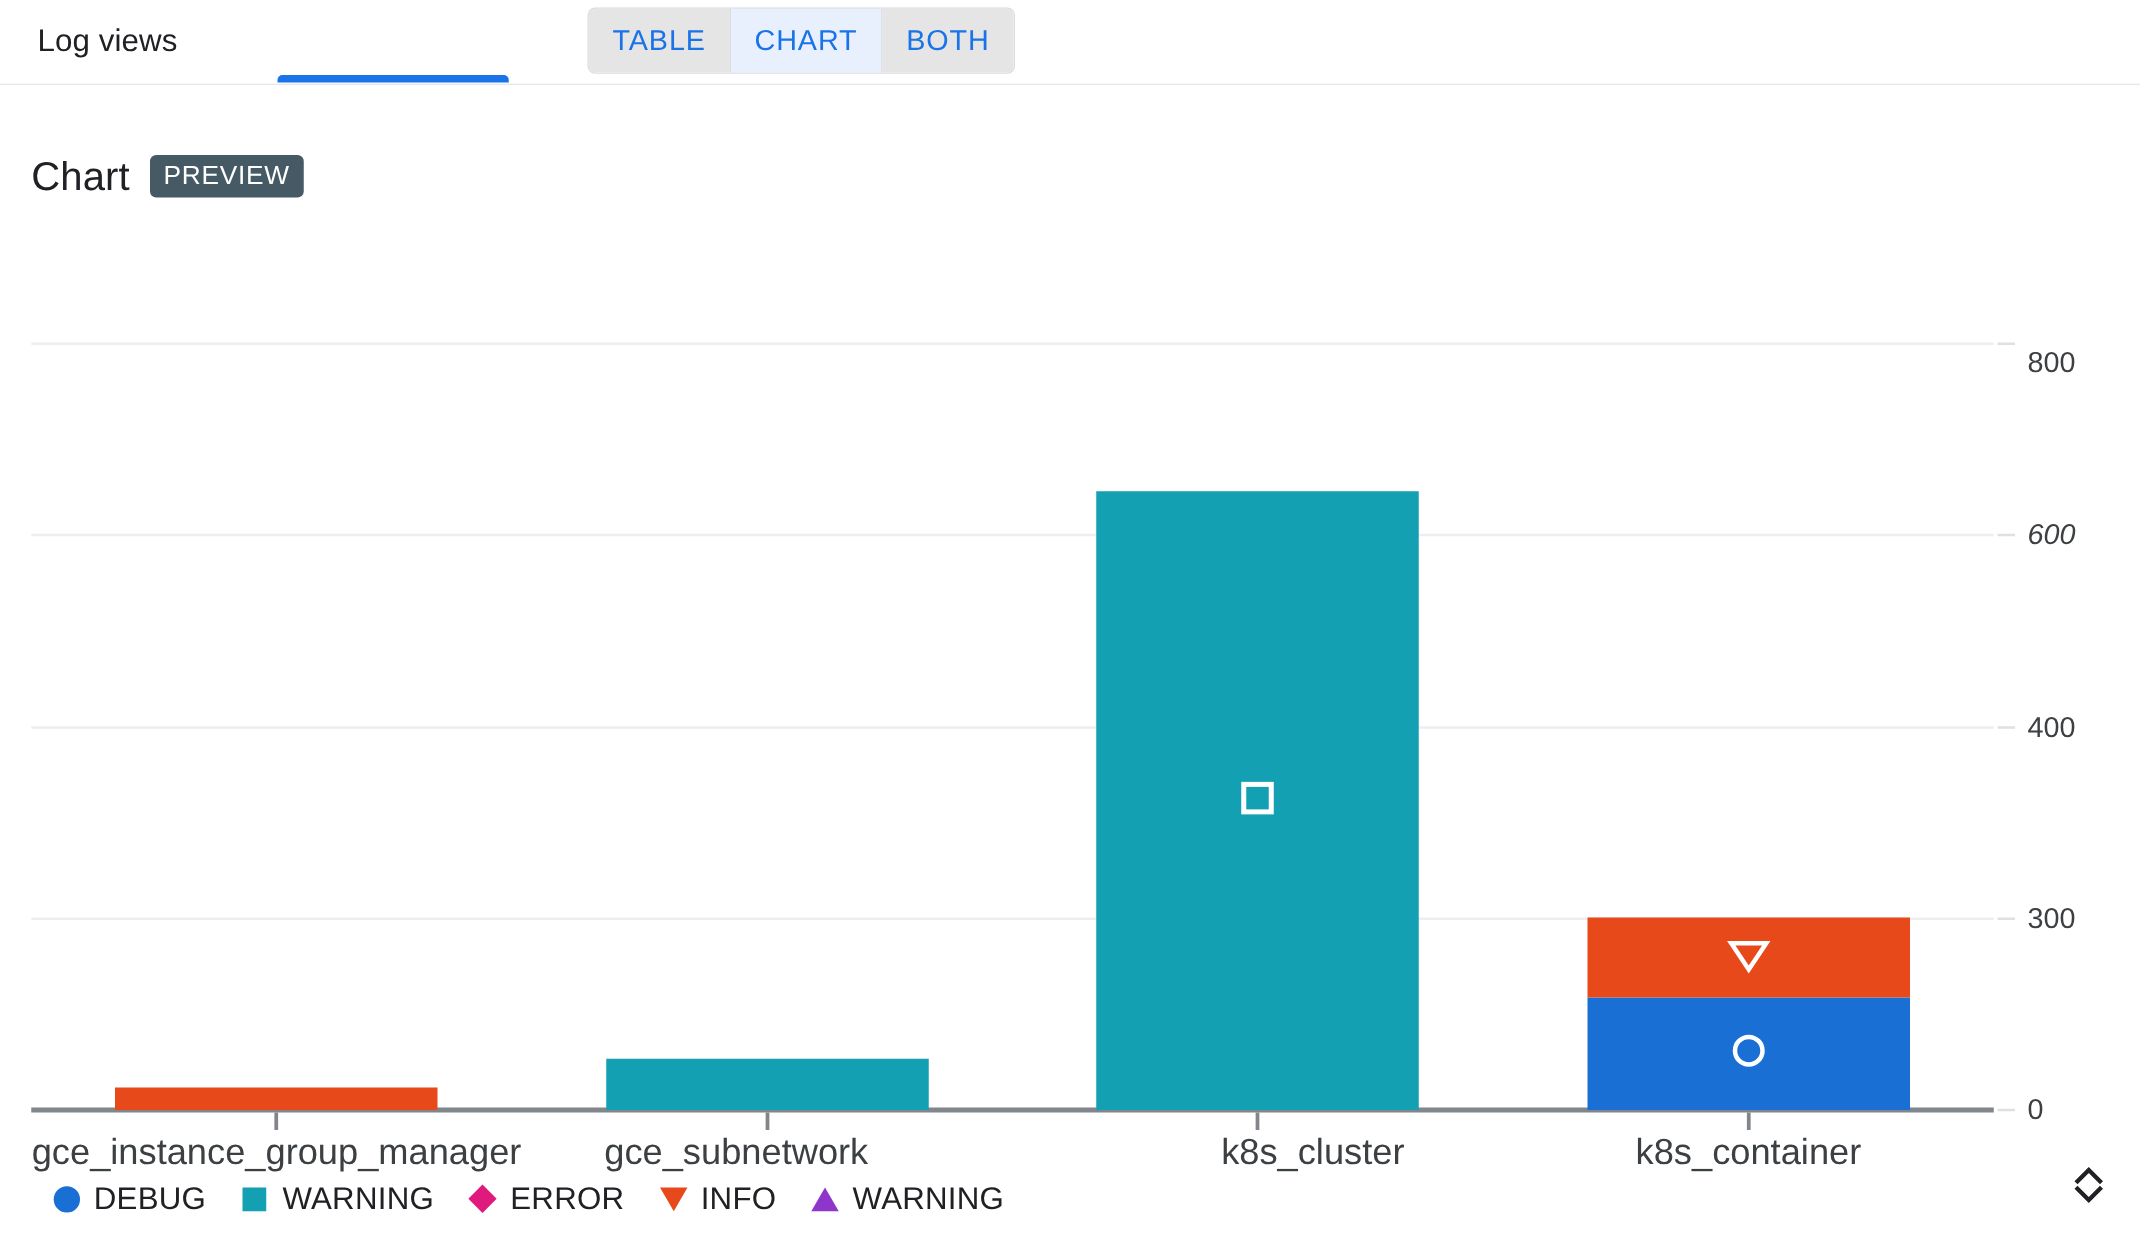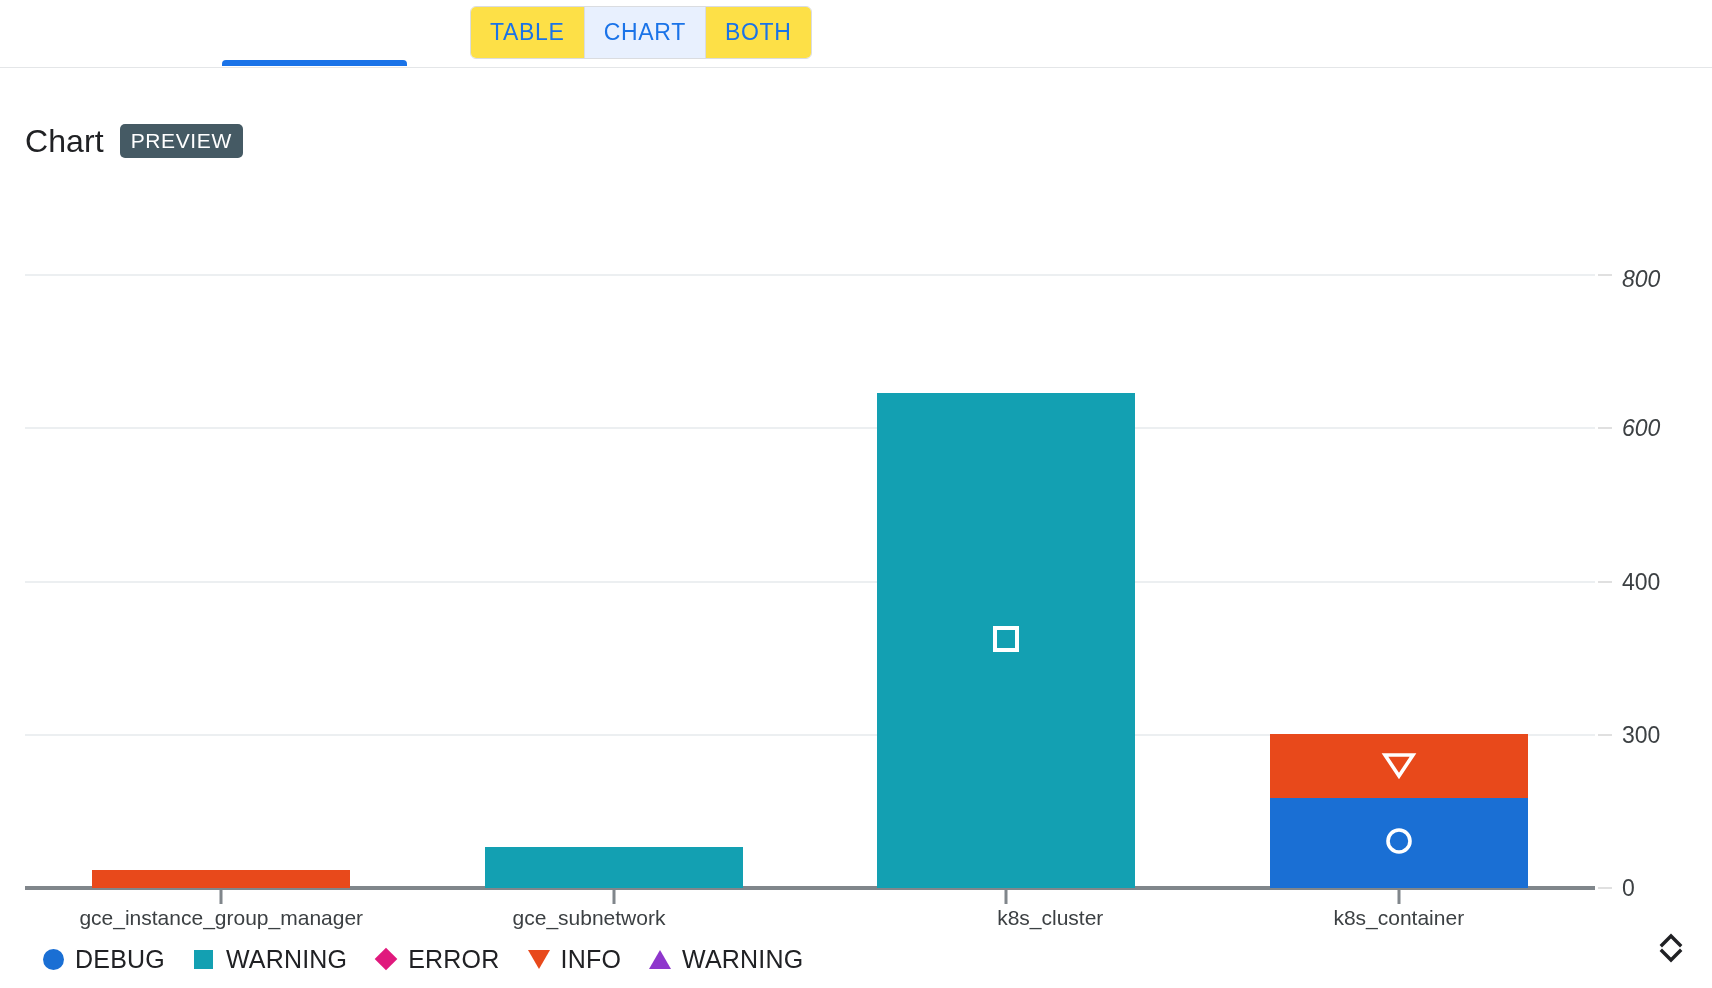--- a/index.html
+++ b/index.html
@@ -72,21 +72,21 @@
     background: #ffffff;
   }
   .toggle-btn {
     display: flex;
     align-items: center;
     justify-content: center;
     padding: 0 19px;
     font-size: 23px;
     letter-spacing: 0.7px;
     color: #1a73e8;
-    background: #fde047;
+    background: #e5e5e5;
     border: none;
     border-right: 1px solid #dadce0;
     font-family: "Liberation Sans", sans-serif;
     cursor: pointer;
     white-space: nowrap;
   }
   .toggle-btn:last-child { border-right: none; }
   .toggle-btn.selected { background: #e8f0fe; }
 
   
@@ -158,21 +158,21 @@
     position: absolute;
     top: 890px;
     width: 3px;
     height: 14px;
     background: #80868b;
     transform: translateX(-50%);
   }
   .xtick-label {
     position: absolute;
     top: 906px;
-    font-size: 21px;
+    font-size: 29px;
     color: #3c4043;
     transform: translateX(-50%);
     white-space: nowrap;
     text-align: right;
   }
 
   .bar {
     position: absolute;
     pointer-events: auto;
     cursor: pointer;
@@ -247,20 +247,23 @@
     display: flex;
     align-items: center;
     justify-content: center;
     cursor: pointer;
   }
 </style>
 </head>
 <body>
 
 <div id="tabstrip">
+  <div class="tab" id="tab-log-views">
+    <span>Log views</span>
+  </div>
   <div id="tab-results-underline"></div>
 
   <div id="view-toggle">
     <button class="toggle-btn">TABLE</button>
     <button class="toggle-btn selected">CHART</button>
     <button class="toggle-btn">BOTH</button>
   </div>
 </div>
 
 <div id="chart-header">
@@ -278,21 +281,21 @@
   <div id="yticks">
       <div class="tick-stub" style="top: 887px;"></div>
       <div class="ytick-label" style="top: 888px;">0</div>
       <div class="tick-stub" style="top: 733.8px;"></div>
       <div class="ytick-label" style="top: 734.8px;">300</div>
       <div class="tick-stub" style="top: 580.6px;"></div>
       <div class="ytick-label" style="top: 581.6px;">400</div>
       <div class="tick-stub" style="top: 427.4px;"></div>
       <div class="ytick-label" style="top: 428.4px; font-style: italic;">600</div>
       <div class="tick-stub" style="top: 274.2px;"></div>
-      <div class="ytick-label" style="top: 279px; font-style: italic;">800</div>
+      <div class="ytick-label" style="top: 290px;">800</div>
     </div>
   <div id="axis-baseline"></div>
   <div id="xticks">
       <div class="xtick-mark" style="left: 221.25px;"></div>
       <div class="xtick-label" style="left: 221.25px;">gce_instance_group_manager</div>
       <div class="xtick-mark" style="left: 613.75px;"></div>
       <div class="xtick-label" style="left: 589px;">gce_subnetwork</div>
       <div class="xtick-mark" style="left: 1006.25px;"></div>
       <div class="xtick-label" style="left: 1006.25px; margin-left: 44px;">k8s_cluster</div>
       <div class="xtick-mark" style="left: 1398.75px;"></div>

